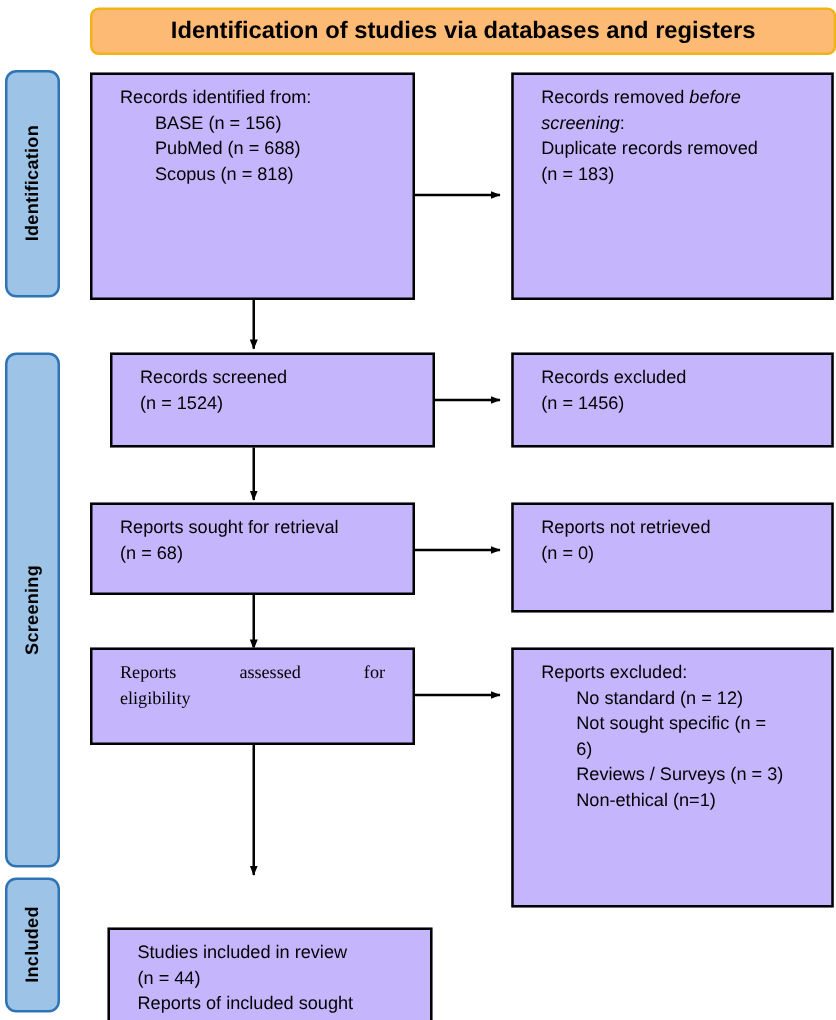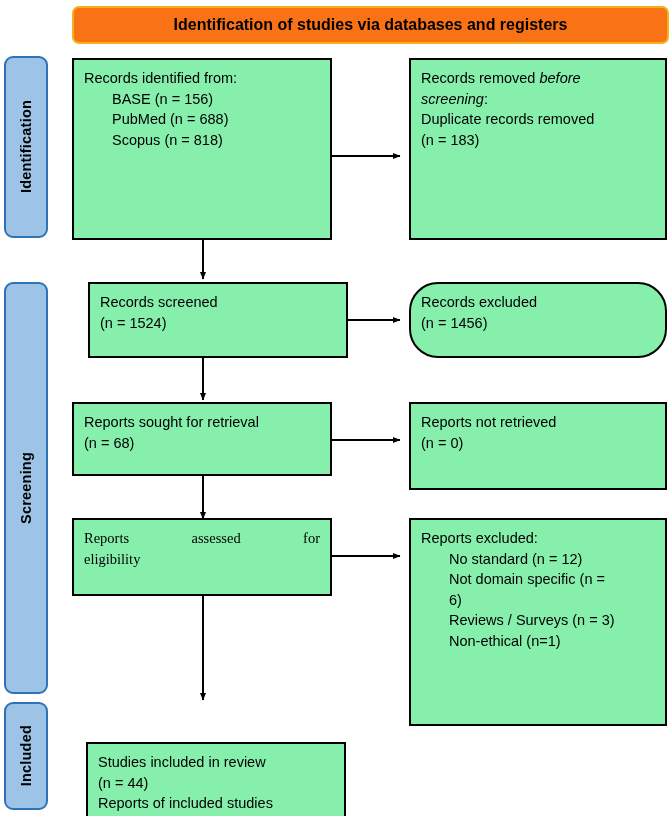--- a/index.html
+++ b/index.html
@@ -15,36 +15,36 @@
     position: relative;
     width: 669px;
     height: 816px;
     overflow: hidden;
     background: #ffffff;
   }
   .box {
     position: absolute;
     box-sizing: border-box;
     border: 2px solid #000000;
-    background: #86efac;
-    padding: 8px 10px;
+    background: #c4b5fd;
+    padding: 8px 22px;
     font-size: 14.5px;
     line-height: 1.42;
   }
   .banner {
     position: absolute;
     box-sizing: border-box;
-    background: #f97316;
+    background: #fdba74;
     border: 2px solid #f3b219;
     border-radius: 7px;
     display: flex;
     align-items: center;
     justify-content: center;
     font-weight: bold;
-    font-size: 16px;
+    font-size: 19px;
     text-align: center;
   }
   .phase {
     position: absolute;
     box-sizing: border-box;
     background: #9dc3e6;
     border: 2px solid #2e74b5;
     border-radius: 9px;
     display: flex;
     align-items: center;
@@ -135,21 +135,21 @@
     <div><span class="italic">screening</span><span>:</span></div>
     <div>Duplicate records removed</div>
     <div>(n = 183)</div>
   </div>
 
   <div class="box" style="left:72px; top:282px; width:260px; height:76px;margin-left:16px;">
     <div>Records screened</div>
     <div>(n = 1524)</div>
   </div>
 
-  <div class="box" style="left:409px; top:282px; width:258px; height:76px;border-radius:29px;">
+  <div class="box" style="left:409px; top:282px; width:258px; height:76px;">
     <div>Records excluded</div>
     <div>(n = 1456)</div>
   </div>
 
   <div class="box" style="left:72px; top:402px; width:260px; height:74px;">
     <div>Reports sought for retrieval</div>
     <div>(n = 68)</div>
   </div>
 
   <div class="box" style="left:409px; top:402px; width:258px; height:88px;">
@@ -158,26 +158,26 @@
   </div>
 
   <div class="box" style="left:72px; top:518px; width:260px; height:78px;font-family:Liberation Serif, serif;">
     <div class="just">Reports assessed for</div>
     <div class="nojust">eligibility</div>
   </div>
 
   <div class="box" style="left:409px; top:518px; width:258px; height:208px;">
     <div>Reports excluded:</div>
     <span class="indent">No standard (n = 12)</span>
-    <span class="indent">Not domain specific (n =</span>
+    <span class="indent">Not sought specific (n =</span>
     <span class="indent">6)</span>
     <span class="indent">Reviews / Surveys (n = 3)</span>
     <span class="indent">Non-ethical (n=1)</span>
   </div>
 
   <div class="box" style="left:72px; top:742px; width:260px; height:88px;margin-left:14px;">
     <div>Studies included in review</div>
     <div>(n = 44)</div>
-    <div>Reports of included studies</div>
+    <div>Reports of included sought</div>
     <div>(n = 44)</div>
   </div>
 
 </div>
 
 </body></html>

